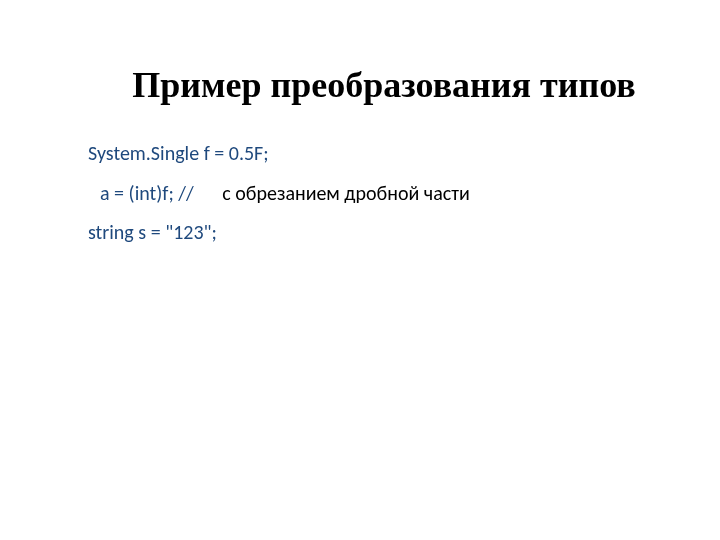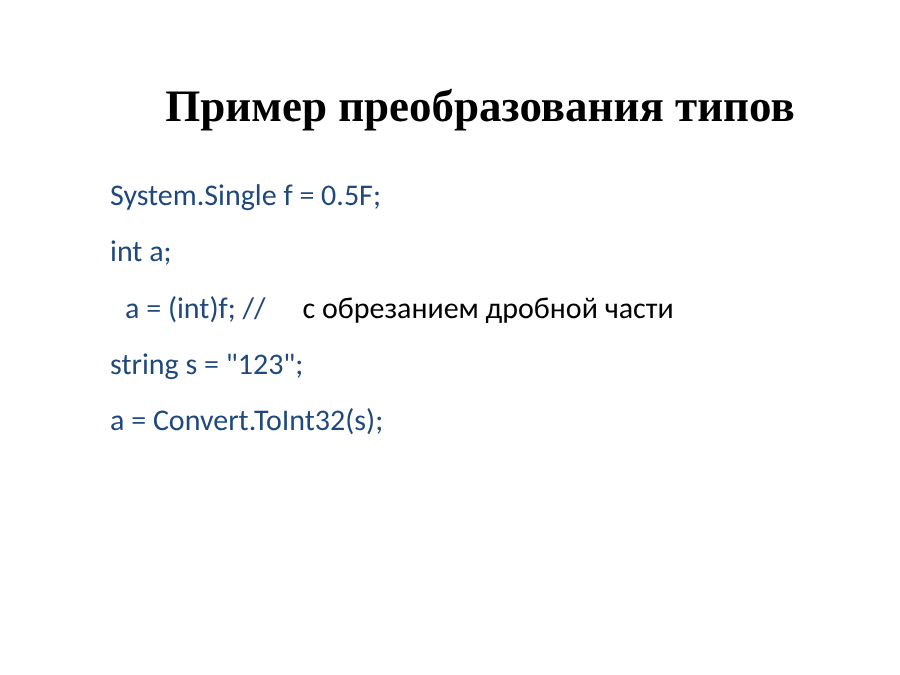--- a/index.html
+++ b/index.html
@@ -12,34 +12,32 @@
     }
     .title {
       font-family: "Times New Roman", Times, serif;
       font-weight: bold;
       font-size: 36px;
       color: #000;
       text-align: center;
       margin-bottom: 34px;
     }
     .code-block {
-      font-size: 24px;
+      font-size: 20px;
       line-height: 1.38;
       color: #1f497d;
     }
     .code-line {
       display: block;
     }
     .blue { color: #1f497d; }
     .black { color: #000; }
   </style>
 </head>
 <body>
 
 <h1 class="title">Пример преобразования типов</h1>
 
 <div class="code-block">
   <span class="code-line blue">System.Single f = 0.5F;</span>
-  <span class="code-line blue">int a;</span>
   <span class="code-line"><span class="blue">a = (int)f; // </span><span class="black">с обрезанием дробной части</span></span>
   <span class="code-line blue">string s = "123";</span>
-  <span class="code-line blue"> a = Convert.ToInt32(s);</span>
 </div>
 
 </body></html>

